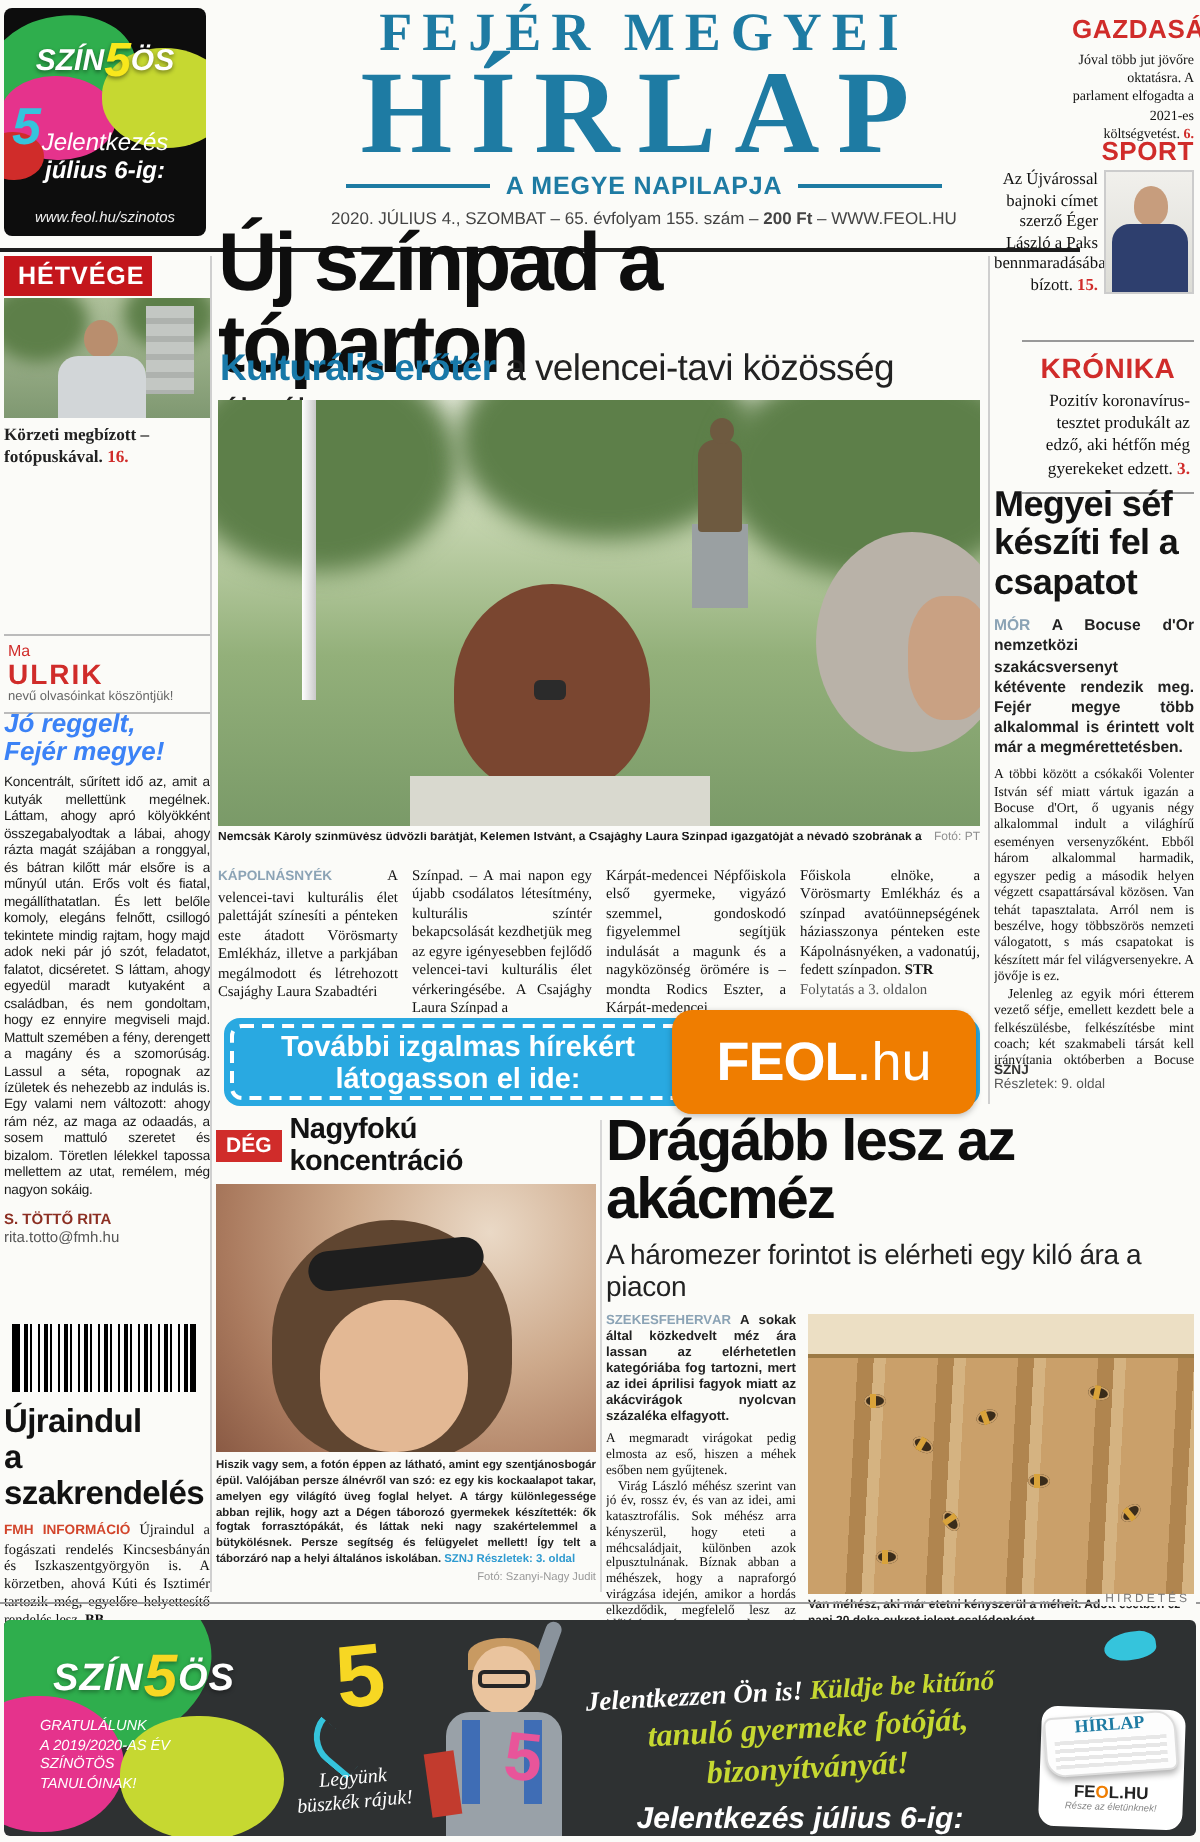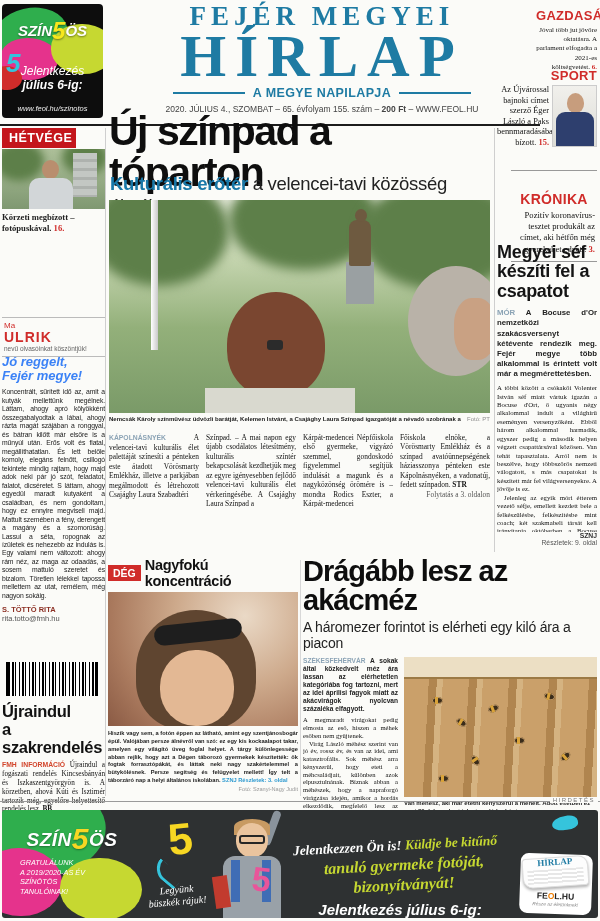--- a/index.html
+++ b/index.html
@@ -58,32 +58,32 @@
   #gazdasag .txt { font-family:"Liberation Serif",serif; font-size:7px; line-height:1.32; margin-top:2px; }
   #sport { position:absolute; left:497px; top:68px; width:100px; }
   #sport .sec-label { display:block; text-align:right; }
   .sport-row { display:flex; gap:3px; margin-top:2px; }
   .sport-txt { font-family:"Liberation Serif",serif; font-size:8.4px; line-height:1.25; width:52px; text-align:right; }
   .sport-photo { width:45px; height:62px; background:linear-gradient(#f1f0ec,#dcdcd6);
                  position:relative; overflow:hidden; border:1px solid #ccc; flex:none; }
   .sp-head { position:absolute; left:14px; top:7px; width:17px; height:20px; background:#c79d7d; border-radius:50% 50% 45% 45%; }
   .sp-torso { position:absolute; left:3px; top:26px; width:38px; height:36px; background:#2e3f6e; border-radius:9px 9px 0 0; }
   #kronika { position:absolute; left:511px; top:170px; width:86px; border-top:1px solid #999;
-             border-bottom:1px solid #999; padding:20px 2px 6px; text-align:right; }
+             border-bottom:1px solid #999; padding:5px 2px 6px; text-align:right; }
   #kronika .sec-label { display:block; text-align:center; font-size:14px; }
   #kronika .txt { font-family:"Liberation Serif",serif; font-size:8.6px; line-height:1.3; margin-top:3px; }
   #chef { position:absolute; left:497px; top:243px; width:100px; }
   .chef-title { font-size:18px; font-weight:bold; line-height:1.08; letter-spacing:-.3px; color:#141414; }
   .lead { font-size:7.8px; font-weight:bold; line-height:1.3; text-align:justify; color:#222; }
   #chef .lead { margin-top:7px; }
   .lead-tag { color:#8ba3b5; }
   .chef-body { margin-top:5px; font-family:"Liberation Serif",serif; font-size:6.8px; line-height:1.24;
                text-align:justify; max-height:148px; overflow:hidden; }
   .chef-body p + p { text-indent:7px; }
-  .align-r { text-align:right; }
+  .align-r { }
   .sign { font-weight:bold; color:#333; }
   .cont { color:#555; }
   .small-r { font-size:6.8px; }
 
   
   #hetvege-label { position:absolute; left:2px; top:128px; width:74px; background:#c4161c; color:#fff;
                    font-weight:bold; font-size:12.5px; padding:3px 0 3px 7px; letter-spacing:.5px; }
   #hetvege-photo { position:absolute; left:2px; top:149px; width:103px; height:60px; overflow:hidden;
                    background:linear-gradient(#aec09a,#7f9871); }
   .hp-tree { position:absolute; border-radius:50%; background:#5d7f49; filter:blur(4px); }
@@ -275,21 +275,21 @@
     <div class="sport-row">
       <div class="sport-txt serif"><span>Az Újvárossal bajnoki címet szerző Éger László a Paks bennmaradásában bízott. </span><span class="pageref">15.</span></div>
       <div class="sport-photo">
         <div class="sp-head"></div>
         <div class="sp-torso"></div>
       </div>
     </div>
   </div>
   <div id="kronika">
     <span class="sec-label">KRÓNIKA</span>
-    <div class="txt"><span>Pozitív koronavírus-tesztet produkált az címet, aki hétfőn még gyerekeket edzett. </span><span class="pageref">3.</span></div>
+    <div class="txt"><span>Pozitív koronavírus-tesztet produkált az edző, aki hétfőn még gyerekeket edzett. </span><span class="pageref">3.</span></div>
   </div>
   <div id="chef">
     <div class="chef-title">Megyei séf készíti fel a csapatot</div>
     <div class="lead"><span class="lead-tag">MÓR</span><span> A Bocuse d'Or nemzetközi szakácsversenyt kétévente rendezik meg. Fejér megye több alkalommal is érintett volt már a megmérettetésben.</span></div>
     <div class="chef-body">
       <p>A többi között a csókakői Volenter István séf miatt vártuk igazán a Bocuse d'Ort, ő ugyanis négy alkalommal indult a világhírű eseményen versenyzőként. Ebből három alkalommal harmadik, egyszer pedig a második helyen végzett csapattársával közösen. Van tehát tapasztalata. Arról nem is beszélve, hogy többszörös nemzeti válogatott, s más csapatokat is készített már fel világversenyekre. A jövője is ez.</p>
       <p>Jelenleg az egyik móri étterem vezető séfje, emellett kezdett bele a felkészülésbe, felkészítésbe mint coach; két szakmabeli társát kell irányítania októberben a Bocuse d'Or európai selejtezőjében. Öt óra harmincöt percen keresztül, lehetőség szerint mindenre ügyelve.</p>
     </div>
     <div class="align-r small-r"><span class="sign">SZNJ</span></div>
     <div class="align-r small-r cont">Részletek: 9. oldal</div>
@@ -353,20 +353,28 @@
   </div>
   <div id="main-article">
     <div class="mcol"><span class="lead-tag">KÁPOLNÁSNYÉK</span><span> A velencei-tavi kulturális élet palettáját színesíti a pénteken este átadott Vörösmarty Emlékház, illetve a parkjában megálmodott és létrehozott Csajághy Laura Szabadtéri</span></div>
     <div class="mcol">Színpad. – A mai napon egy újabb csodálatos létesítmény, kulturális színtér bekapcsolását kezdhetjük meg az egyre igényesebben fejlődő velencei-tavi kulturális élet vérkeringésébe. A Csajághy Laura Színpad a</div>
     <div class="mcol">Kárpát-medencei Népfőiskola első gyermeke, vigyázó szemmel, gondoskodó figyelemmel segítjük indulását a magunk és a nagyközönség örömére is – mondta Rodics Eszter, a Kárpát-medencei Népművészeti</div>
     <div class="mcol"><span>Főiskola elnöke, a Vörösmarty Emlékház és a színpad avatóünnepségének háziasszonya pénteken este Kápolnásnyéken, a vadonatúj, fedett színpadon. </span><b>STR</b>
       <div class="align-r cont">Folytatás a 3. oldalon</div>
     </div>
   </div>
 
+  <div id="feol-banner">
+    <div class="dash"></div>
+    <div class="fb-text"><span>További izgalmas hírekért</span><br><span>látogasson el ide:</span></div>
+    <div class="fb-logo">
+        <span class="main">FEOL</span>
+        <span class="suf">.hu</span>
+      </div>
+  </div>
 
   <div id="deg">
     <div class="deg-head">
       <span class="deg-tag">DÉG</span>
       <span class="deg-title">Nagyfokú koncentráció</span>
     </div>
     <div class="deg-photo">
       <div class="dg-hair"></div>
       <div class="dg-face"></div>
       <div class="dg-glasses"></div>

